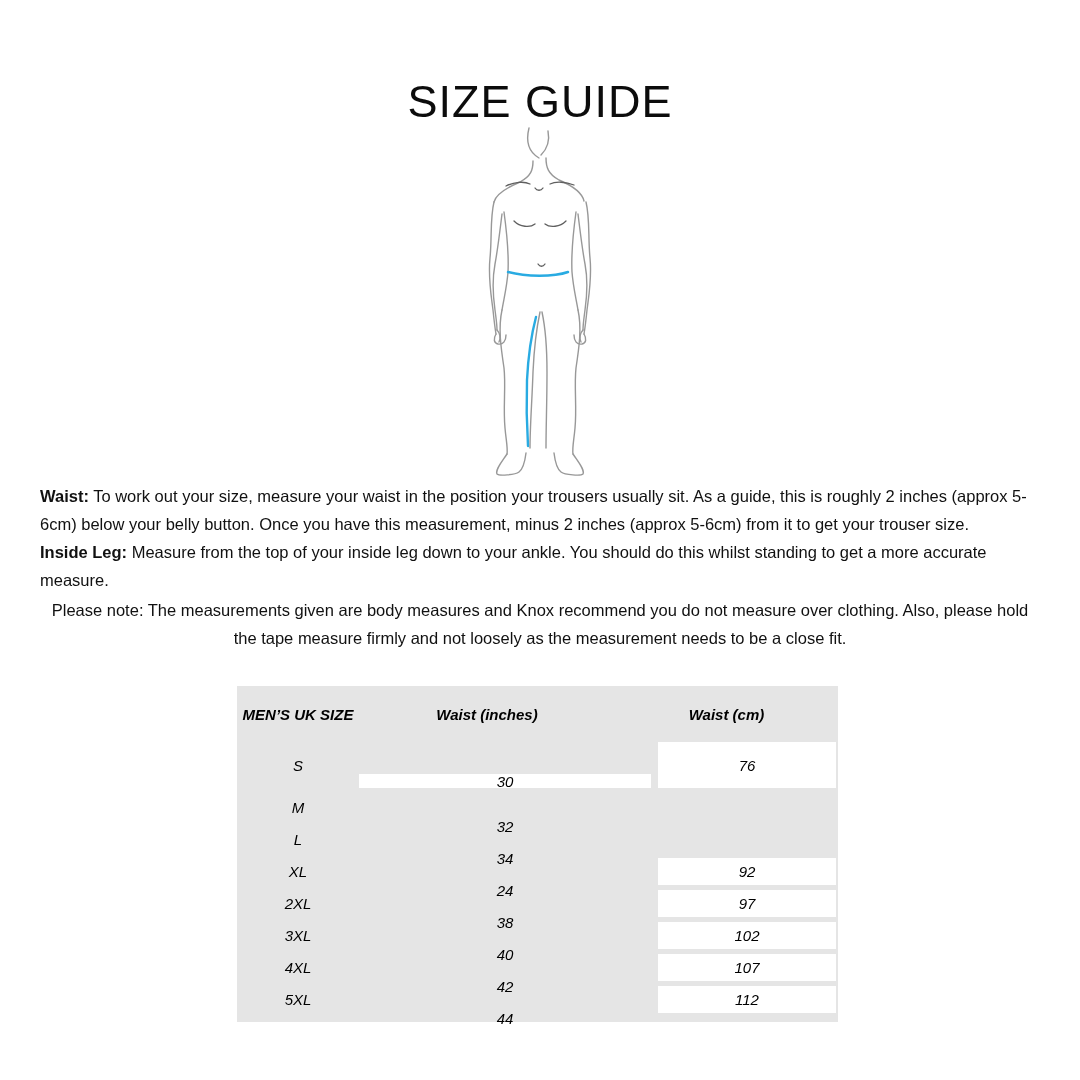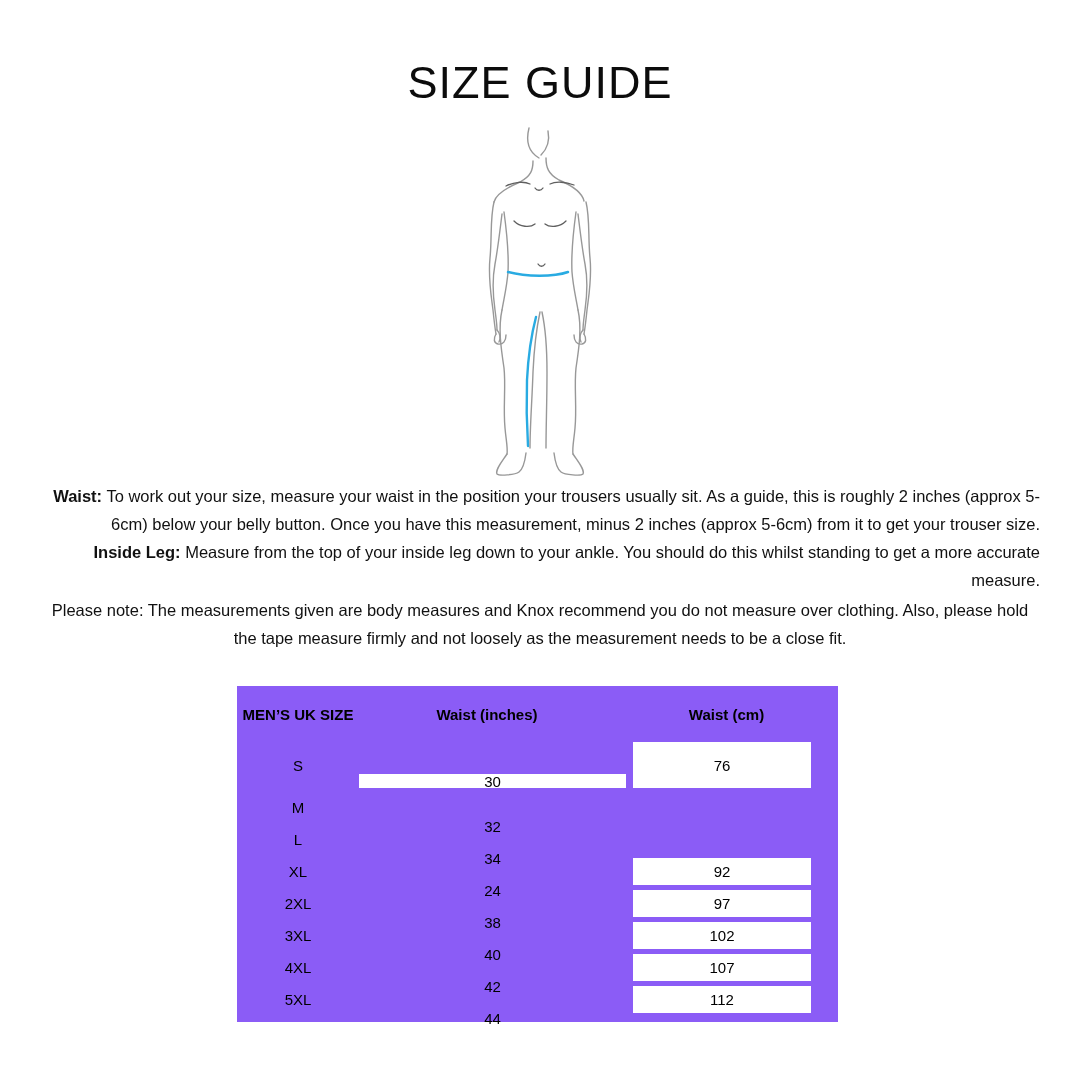--- a/index.html
+++ b/index.html
@@ -1,48 +1,48 @@
 <!DOCTYPE html>
 <html><head>
 <meta charset="utf-8">
 <style>
   html,body{margin:0;padding:0;}
   body{
     width:1080px;height:1080px;position:relative;background:#ffffff;
     font-family:"Liberation Sans", sans-serif;color:#000;overflow:hidden;
   }
   .page-title{
-    position:absolute;top:25px;left:0;width:1080px;text-align:center;
+    position:absolute;top:44px;left:0;width:1080px;text-align:center;
     font-size:45px;line-height:56px;font-weight:400;letter-spacing:1px;color:#0c0c0c;
   }
   .figure-wrap{position:absolute;left:470px;top:124px;width:140px;height:352px;}
   .instructions{
-    position:absolute;top:482px;left:40px;width:1000px;text-align:right;
+    position:absolute;top:482px;left:40px;width:1000px;text-align:left;
     font-size:16.5px;line-height:28px;color:#111;
   }
   .instructions p{margin:0;}
   .note-block{
     position:absolute;top:596px;left:40px;width:1000px;text-align:center;
     font-size:16.5px;line-height:28px;color:#111;
   }
   .note-block p{margin:0;}
   .size-table{
     position:absolute;left:237px;top:686px;width:601px;height:336px;
-    background:#8b5cf6;font-size:15px;
+    background:#e5e5e5;font-size:15px;font-style:italic;
   }
   .t-header{display:flex;height:56px;font-weight:bold;}
   .t-header .hc{display:flex;align-items:center;justify-content:center;}
   .hc-1{width:122px;}
   .hc-2{width:256px;}
   .hc-3{width:223px;text-align:center;}
   .t-row{display:flex;height:27px;margin-bottom:5px;}
   .t-row.first{height:46px;margin-bottom:6px;}
   .t-row .label{width:122px;display:flex;align-items:center;justify-content:center;}
   .t-row .cell{background:#ffffff;display:flex;align-items:center;justify-content:center;}
-  .t-row .c2{width:267px;margin-right:7px;margin-top:32px;}
+  .t-row .c2{width:292px;margin-right:7px;margin-top:32px;}
   .t-row .c3{width:178px;}
 </style>
 </head>
 <body>
 
 <h1 class="page-title">SIZE GUIDE</h1>
 
 <div class="figure-wrap">
   <svg width="140" height="352" viewBox="0 0 140 352">
 

